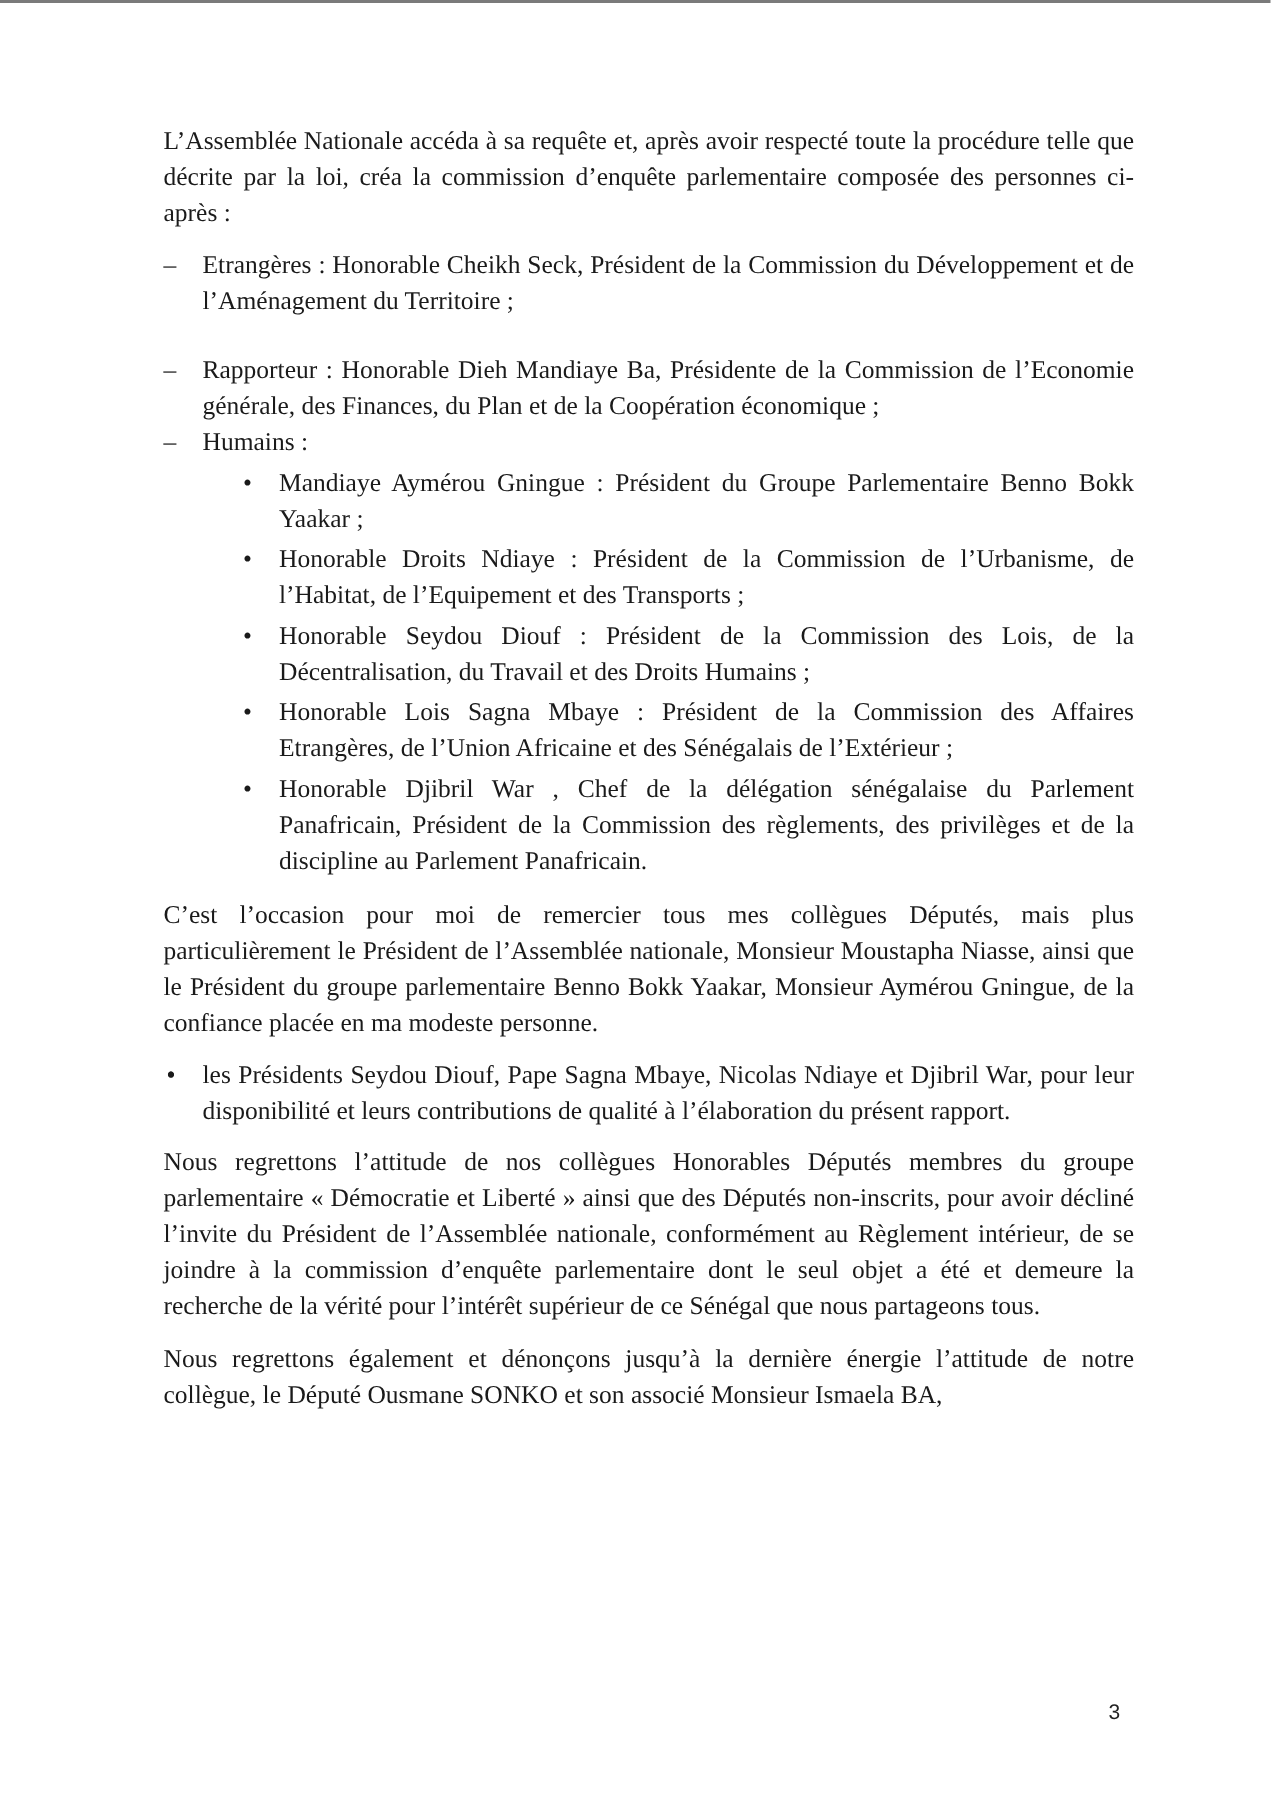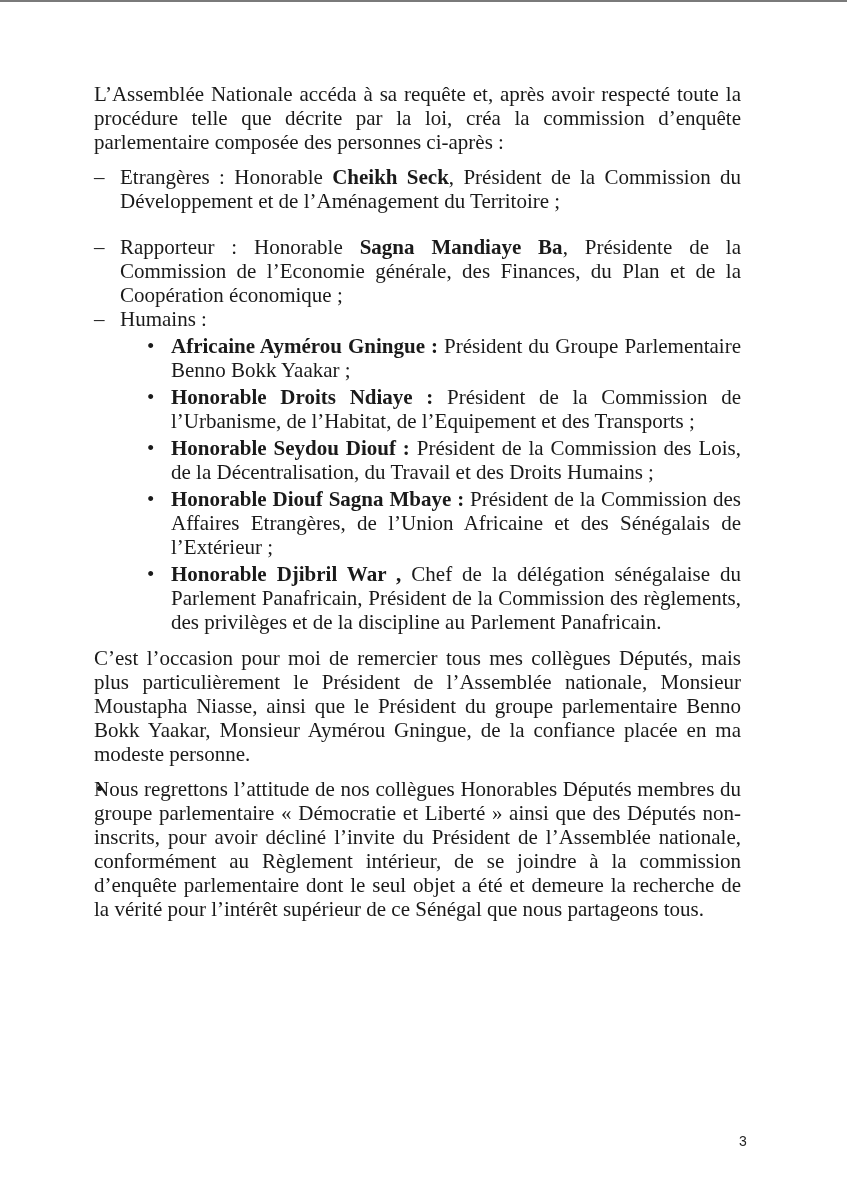--- a/index.html
+++ b/index.html
@@ -1,89 +1,91 @@
 <!DOCTYPE html>
 <html><head>
 <meta charset="utf-8">
 <style>
   html, body { margin: 0; padding: 0; background: #ffffff; }
   body { width: 847px; height: 1200px; position: relative; overflow: hidden;
          font-family: "Liberation Serif", "DejaVu Serif", serif; color: #1a1a1a; }
   .top-rule { position: absolute; top: 0; left: 0; width: 847px; height: 2px; background: #7a7a7a; }
-  .page { position: absolute; left: 94px; top: 82px; width: 647px; font-size: 21px; line-height: 24px; }
+  .page { position: absolute; left: 109px; top: 82px; width: 647px; font-size: 17px; line-height: 24px; }
   p { margin: 0; text-align: justify; }
   .para { margin-bottom: 11px; }
   .dash-item { position: relative; padding-left: 26px; text-align: justify; }
   .dash-item .dash { position: absolute; left: 0; top: 0; }
   .gap-big { margin-bottom: 22px; }
   .gap-small { margin-bottom: 0px; }
   .bullets { margin: 0; padding: 0; list-style: none; }
   .bullet-item { position: relative; padding-left: 77px; text-align: justify; margin-bottom: 3px; }
   .bullet-item .dot { position: absolute; left: 53px; top: 0; }
-  b { font-weight: bold; }
+  b { font-weight: normal; }
   .page-number { position: absolute; left: 739px; top: 1133px; font-family: "Liberation Sans", "DejaVu Sans", sans-serif; font-size: 14px; color: #222; }
   .congrats { margin: 6px 0 10px 0; }
   .congrats .bullet-item { margin-bottom: 0; }
 </style>
 </head>
 <body>
 
 <div class="top-rule"></div>
 
 <div class="page">
 
   <p class="para">L’Assemblée Nationale accéda à sa requête et, après avoir respecté toute la procédure telle que décrite par la loi, créa la commission d’enquête parlementaire composée des personnes ci-après :</p>
 
   <p class="dash-item gap-big">
     <span class="dash">–</span>
     <span>Etrangères : Honorable </span><b>Cheikh Seck</b><span>, Président de la Commission du Développement et de l’Aménagement du Territoire ;</span>
   </p>
 
   <p class="dash-item gap-small">
     <span class="dash">–</span>
-    <span>Rapporteur : Honorable </span><b>Sagna Mandiaye Ba</b><span>, Présidente de la Commission de l’Economie générale, des Finances, du Plan et de la Coopération économique ;</span>
+    <span>Rapporteur : Honorable </span><b>Dieh Mandiaye Ba</b><span>, Présidente de la Commission de l’Economie générale, des Finances, du Plan et de la Coopération économique ;</span>
   </p>
 
   <p class="dash-item" style="margin-bottom:3px;">
     <span class="dash">–</span>
     <span>Humains :</span>
   </p>
 
   <ul class="bullets" style="margin-bottom:12px;">
     <li class="bullet-item">
       <span class="dot">•</span>
-      <b>Africaine Aymérou Gningue :</b><span> Président du Groupe  Parlementaire Benno Bokk Yaakar ;</span>
+      <b>Mandiaye Aymérou Gningue :</b><span> Président du Groupe  Parlementaire Benno Bokk Yaakar ;</span>
     </li>
     <li class="bullet-item">
       <span class="dot">•</span>
       <b>Honorable Droits Ndiaye :</b><span> Président de la Commission de l’Urbanisme, de l’Habitat, de l’Equipement et des Transports ;</span>
     </li>
     <li class="bullet-item">
       <span class="dot">•</span>
       <b>Honorable Seydou Diouf :</b><span> Président de la Commission des Lois, de la Décentralisation, du Travail et des Droits Humains ;</span>
     </li>
     <li class="bullet-item">
       <span class="dot">•</span>
-      <b>Honorable Diouf Sagna Mbaye :</b><span> Président  de la Commission des Affaires Etrangères, de l’Union Africaine et des Sénégalais de l’Extérieur ;</span>
+      <b>Honorable Lois Sagna Mbaye :</b><span> Président  de la Commission des Affaires Etrangères, de l’Union Africaine et des Sénégalais de l’Extérieur ;</span>
     </li>
     <li class="bullet-item">
       <span class="dot">•</span>
       <b>Honorable Djibril War ,</b><span> Chef de la délégation sénégalaise du Parlement Panafricain, Président de la Commission des règlements, des privilèges et de la discipline au Parlement Panafricain.</span>
     </li>
   </ul>
 
   <p class="para">C’est l’occasion pour moi de remercier tous mes collègues Députés, mais plus particulièrement le Président de l’Assemblée nationale, Monsieur Moustapha Niasse, ainsi que le Président du groupe parlementaire Benno Bokk Yaakar, Monsieur Aymérou Gningue, de la confiance placée en ma modeste personne.</p>
 
 
   <ul class="bullets congrats">
     <li class="bullet-item" style="padding-left:26px;">
       <span class="dot" style="left:2px;">•</span>
     </li>
     <li class="bullet-item" style="padding-left:26px;">
       <span class="dot" style="left:2px;">•</span>
+      <span>les Présidents Seydou Diouf, Pape Sagna Mbaye, Nicolas Ndiaye et Djibril War, pour leur disponibilité et leurs contributions de qualité à l’élaboration du présent rapport.</span>
     </li>
   </ul>
 
   <p class="para">Nous regrettons l’attitude de  nos collègues Honorables Députés membres du groupe parlementaire « Démocratie et Liberté » ainsi que des Députés non-inscrits, pour avoir décliné l’invite du Président de l’Assemblée nationale, conformément au Règlement intérieur, de se joindre à la commission d’enquête parlementaire dont le seul objet a été et demeure la recherche de la vérité pour l’intérêt supérieur de ce Sénégal que nous partageons tous.</p>
 
+  <p>Nous regrettons également et dénonçons jusqu’à la dernière énergie l’attitude de notre collègue, le Député Ousmane SONKO et son associé Monsieur Ismaela BA,</p>
 </div>
 
 <div class="page-number">3</div>
 
 </body></html>

